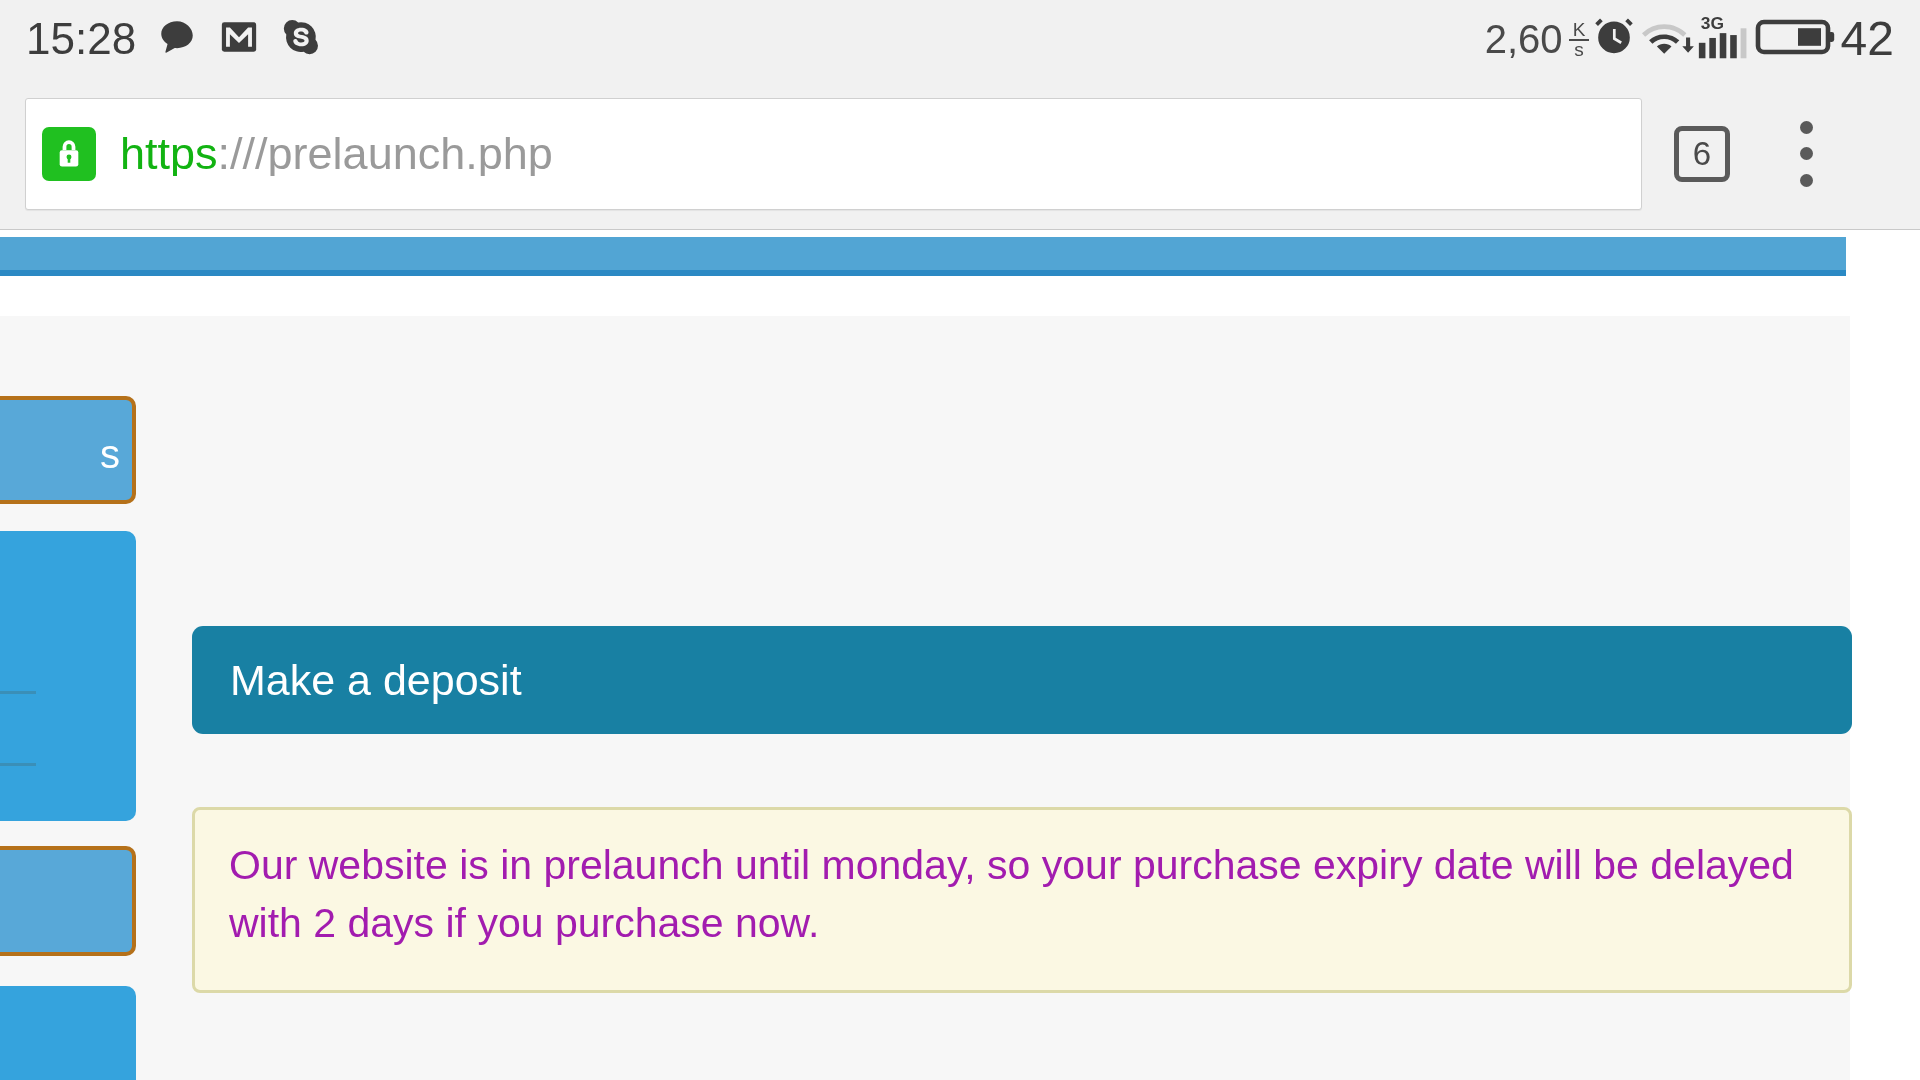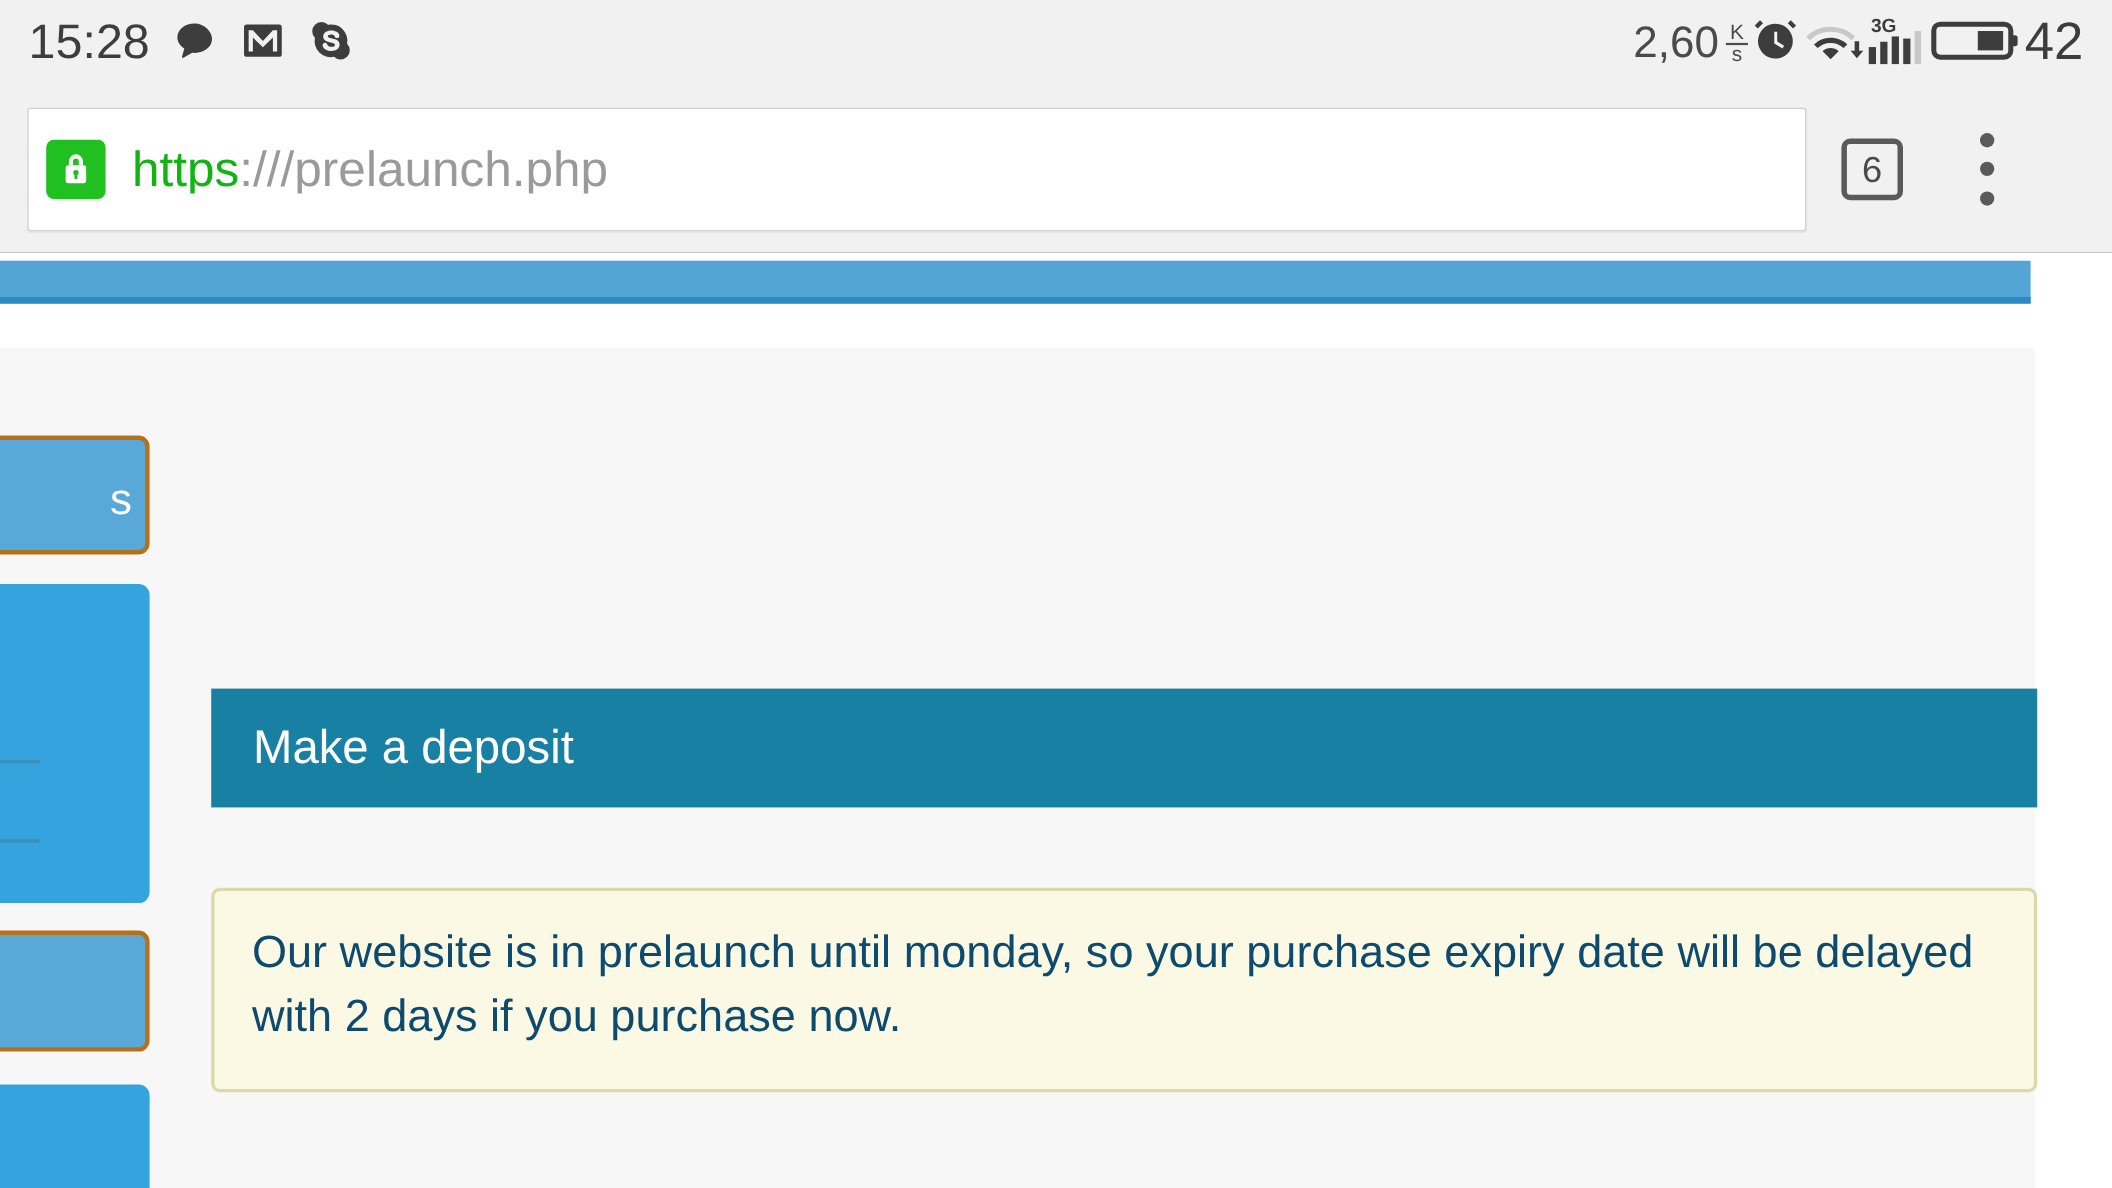--- a/index.html
+++ b/index.html
@@ -85,32 +85,32 @@
   .sc3{top:615px;height:110px;background:#58a8d8;border:4px solid #b5711a;}
   .sc4{top:755px;height:110px;background:#35a3dd;}
   .sc-label{
     position:absolute;right:12px;top:32px;color:#ffffff;font-size:40px;
     white-space:nowrap;overflow:hidden;direction:rtl;max-width:120px;
   }
   .sc-div{position:absolute;left:0;right:100px;height:3px;background:#3a8fb8;}
 
   .panel-head{
     position:absolute;left:192px;top:395px;width:1660px;height:108px;
-    background:#1880a3;border-radius:0;
+    background:#1880a3;border-radius:11px;
     display:flex;align-items:center;padding-left:38px;box-sizing:border-box;
   }
   .panel-head .t{color:#ffffff;font-size:43px;line-height:1;}
 
   .alertbox{
     position:absolute;left:192px;top:576px;width:1660px;height:186px;
     background:#fbf8e3;border:3px solid #dcd9a8;border-radius:8px;
     box-sizing:border-box;padding:26px 34px 0 34px;
   }
   .alertbox .msg{
-    color:#0c4a6e;font-size:41px;line-height:1.42;
+    color:#a21caf;font-size:41px;line-height:1.42;
   }
 </style>
 </head>
 <body>
 
 <div class="screen">
 
   <div class="statusbar">
     <div class="sb-left">
       <span class="sb-clock">15:28</span>

